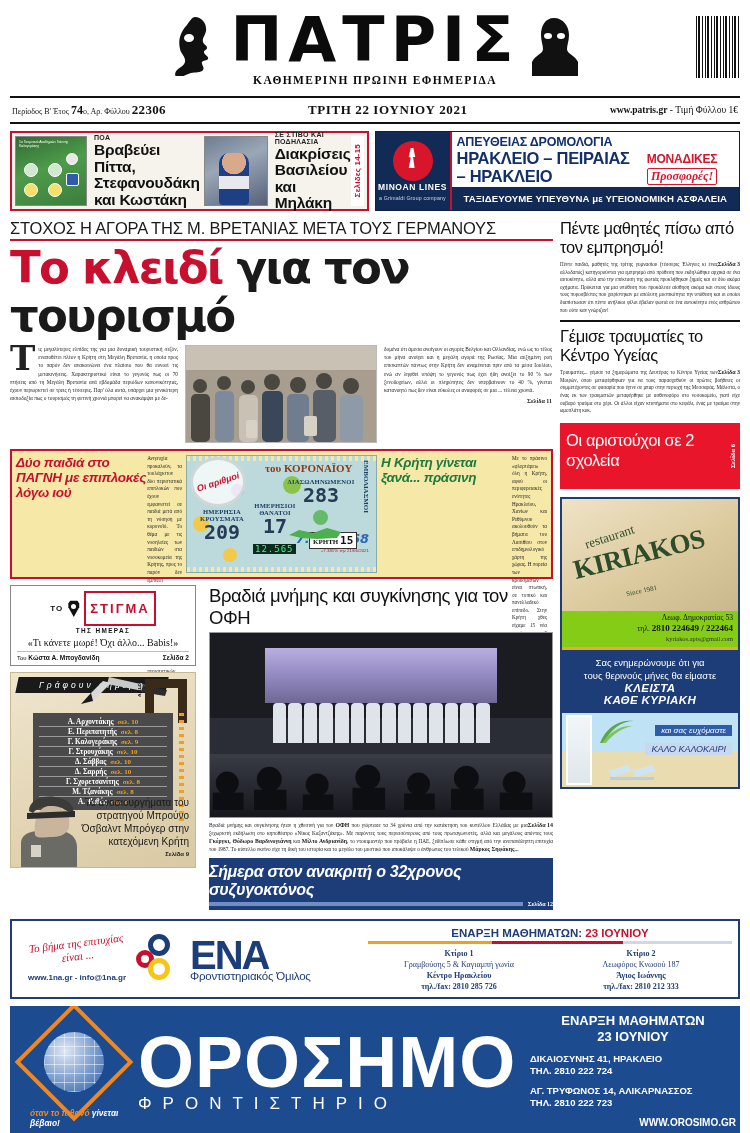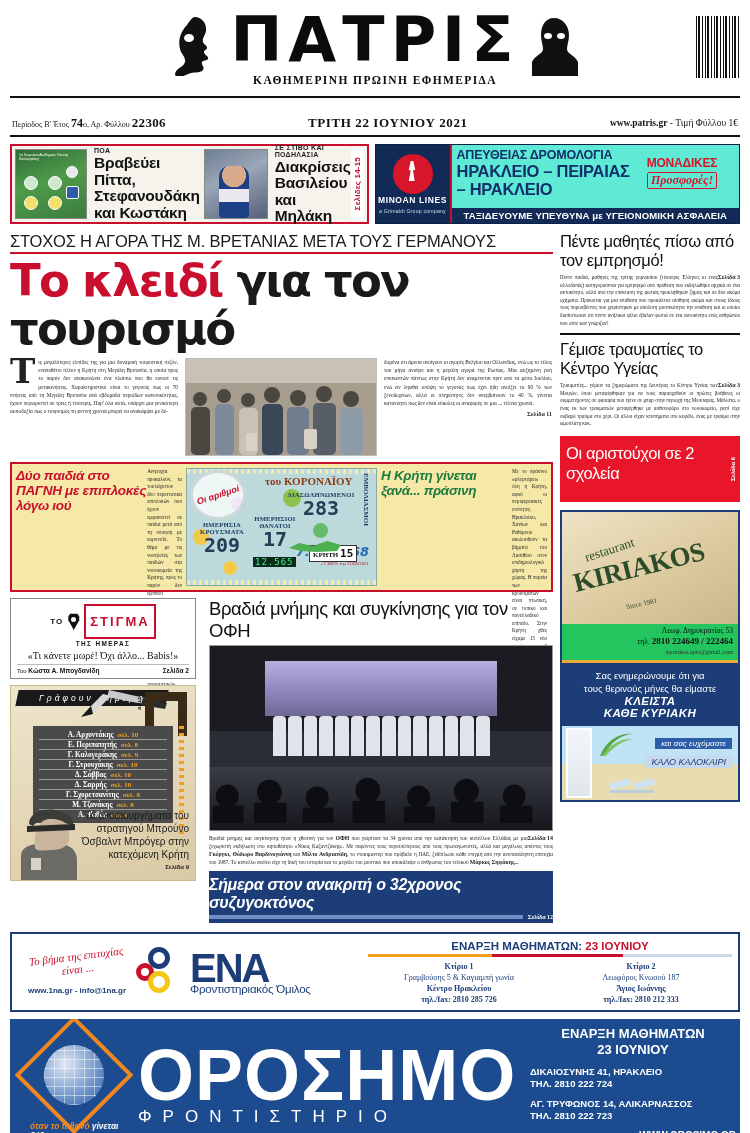--- a/index.html
+++ b/index.html
@@ -30,21 +30,21 @@
   .mast-face.right { left:528px; }
   .silhouette { width:100%; height:100%; display:block; }
 
   .barcode { position:absolute; right:10px; top:16px; width:44px; height:62px;
     background: repeating-linear-gradient(90deg,#111 0 1px,#fff 1px 2px,#111 2px 4px,#fff 4px 6px,#111 6px 7px,#fff 7px 9px);
   }
 
   .mast-rule { border-top:2px solid #111; margin:0 10px; }
   .mast-bar {
     display:flex; align-items:center; justify-content:space-between;
-    margin:0 10px; padding:17px 2px 4px;
+    margin:0 10px; padding:4px 2px 4px;
     border-bottom:2px solid #111;
     font-family:"Liberation Serif", serif;
   }
   .mb-left { font-size:8px; color:#111; }
   .mb-left b { font-size:12px; }
   .mb-left .issue { font-size:13px; font-weight:700; letter-spacing:.3px; }
   .mb-center { font-size:13px; font-weight:700; letter-spacing:.6px; }
   .mb-right { font-size:9.5px; }
   .mb-right b { font-weight:700; }
 
@@ -77,21 +77,21 @@
     flex:1; background:#122a56; border:1px solid #0d2148; display:flex; align-items:stretch; position:relative;
   }
   .mn-logo { width:76px; background:#122a56; display:flex; flex-direction:column;
      align-items:center; justify-content:center; color:#fff; border-right:2px solid #c8102e; }
   .mn-disc { width:40px;height:40px;border-radius:50%;background:#d7152b; position:relative; margin-bottom:2px;}
   .mn-disc::after{content:"";position:absolute;left:13px;top:7px;width:13px;height:20px;
      background:#fff; clip-path:polygon(40% 0,60% 0,75% 45%,58% 45%,70% 100%,25% 100%,40% 48%,25% 45%);}
   .mn-name { font-size:8.5px; font-weight:700; letter-spacing:.6px; line-height:9px; text-align:center; }
   .mn-tag { font-size:5.2px; margin-top:3px; color:#cfd8e8; letter-spacing:.2px; }
   .mn-body { flex:1; display:flex; flex-direction:column; }
-  .mn-top { flex:1; background:#5eead4; display:flex; align-items:center; padding:3px 5px 10px; position:relative; }
+  .mn-top { flex:1; background:#ffffff; display:flex; align-items:flex-end; padding:3px 5px 2px; position:relative; }
   .mn-lines { flex:1; }
   .mn-l1 { font-size:12.5px; font-weight:700; color:#12306b; letter-spacing:-.2px; line-height:14px;}
   .mn-l2 { font-size:16.5px; font-weight:700; color:#12306b; letter-spacing:-.3px; line-height:18px;}
   .mn-badge { width:104px; text-align:center; }
   .mn-b1 { font-size:12px; font-weight:700; color:#d7152b; letter-spacing:-.2px; line-height:13px;}
   .mn-b2 { font-size:12px; font-style:italic; font-weight:700; color:#d7152b;
      border:1px solid #d7152b; border-radius:2px; padding:0 3px; display:inline-block; margin-top:1px;
      font-family:"Liberation Serif", serif; }
   .mn-bot { height:23px; background:#122a56; color:#fff; display:flex; align-items:center;
      justify-content:center; font-size:9.6px; font-weight:700; letter-spacing:.1px; }
@@ -238,21 +238,21 @@
 
   .kir { margin-top:8px; border:2px solid #1c3d78; }
   .kir-card { height:112px; background:linear-gradient(150deg,#efe3c6,#ddcba0 55%,#c9b88c);
      position:relative; overflow:hidden; }
   .kir-rest { position:absolute; left:22px; top:30px; font-family:"Liberation Serif",serif;
      font-size:13px; color:#2d4c2a; transform:rotate(-18deg); }
   .kir-name { position:absolute; left:10px; top:40px; font-family:"Liberation Serif",serif;
      font-weight:700; font-size:27px; color:#2d4c2a; transform:rotate(-14deg); letter-spacing:-.5px;}
   .kir-since { position:absolute; left:64px; top:88px; font-family:"Liberation Serif",serif;
      font-size:7px; color:#2d4c2a; transform:rotate(-12deg); }
-  .kir-addr { background:#22c55e; text-align:right; padding:2px 5px 3px; font-size:7.6px; line-height:10px;
+  .kir-addr { background:#84cc16; text-align:right; padding:2px 5px 3px; font-size:7.6px; line-height:10px;
      font-family:"Liberation Serif",serif; border-bottom:3px solid #e8a93a; }
   .kir-addr b { font-size:9px; }
   .kir-addr .mail { font-size:6.4px; color:#333; }
   .kir-msg { background:#1c3d78; color:#fff; text-align:center; padding:6px 4px 7px; }
   .kir-msg .l { font-size:9.5px; line-height:13px; }
   .kir-msg .bold { font-weight:700; font-style:italic; font-size:11.5px; letter-spacing:.4px; }
   .kir-beach { height:74px; position:relative; overflow:hidden;
      background:linear-gradient(180deg,#bfe3f5 0 52%, #e9dcb0 52% 100%); }
   .kir-beach .win { position:absolute; left:4px; top:2px; bottom:2px; width:26px;
      background:linear-gradient(#f2f6f8,#dfe7ec); border:2px solid #fff; }

